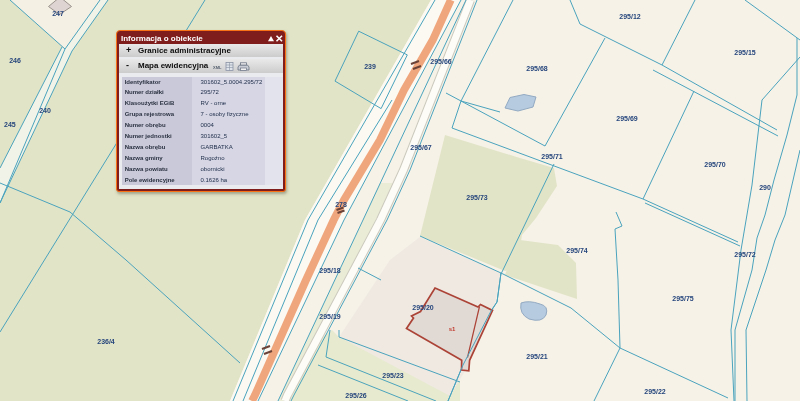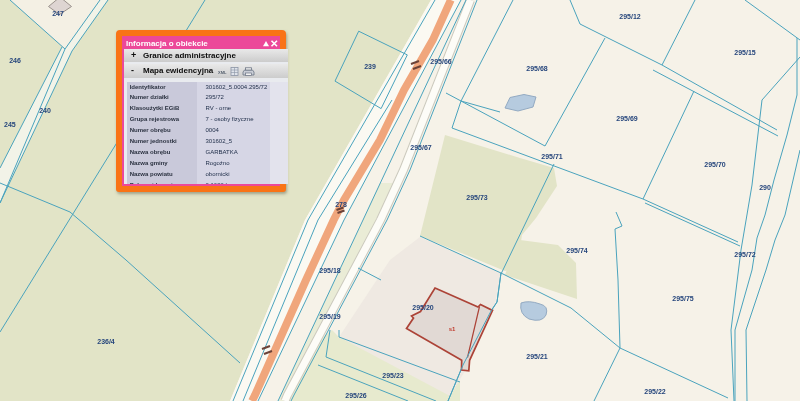--- a/index.html
+++ b/index.html
@@ -1,19 +1,19 @@
 <!DOCTYPE html>
 <html><head>
 <meta charset="utf-8">
 <style>
 html,body{margin:0;padding:0}
 .wrap{position:relative;width:800px;height:401px;overflow:hidden;font-family:"Liberation Sans",sans-serif;background:#f6f2e8}
 .wrap svg.map{position:absolute;left:0;top:0}
 
-.panel{position:absolute;left:116px;top:30px;width:169.5px;height:161.5px;background:#ec4899;border:6px solid #f97316;border-radius:4px 4px 3px 3px;box-shadow:1px 2px 3px rgba(100,100,80,.5);box-sizing:border-box}
+.panel{position:absolute;left:116px;top:30px;width:169.5px;height:161.5px;background:#7f1d1d;border:1px solid #f97316;border-radius:4px 4px 3px 3px;box-shadow:1px 2px 3px rgba(100,100,80,.5);box-sizing:border-box}
 .titlebar{position:relative;height:13px;color:#fff;font-size:8px;font-weight:bold;padding:3px 0 0 4px}
 .btns{position:absolute;right:2px;top:4px}
 .content{position:absolute;left:2px;top:13px;width:163.5px;bottom:2px;background:#e9ebef;overflow:hidden}
 .sect{position:relative;height:13px;background:linear-gradient(#e9e9e9,#cccccc);font-size:8px;font-weight:bold;color:#0d0d0d;line-height:13px;padding-left:19px}
 .sect .pm{position:absolute;left:7px;top:0;font-size:9px}
 .s2{height:14px;line-height:14px;margin-top:2px}
 .icons{position:absolute;left:94px;top:3px}
 .tbl{position:absolute;left:2.5px;top:32.5px;font-size:6px}
 .row{display:flex;height:10.9px;line-height:10.9px}
 .row .l{width:70.5px;background:#c9c9da;color:#2b3240;font-weight:bold;padding-left:3.2px;box-sizing:border-box}

